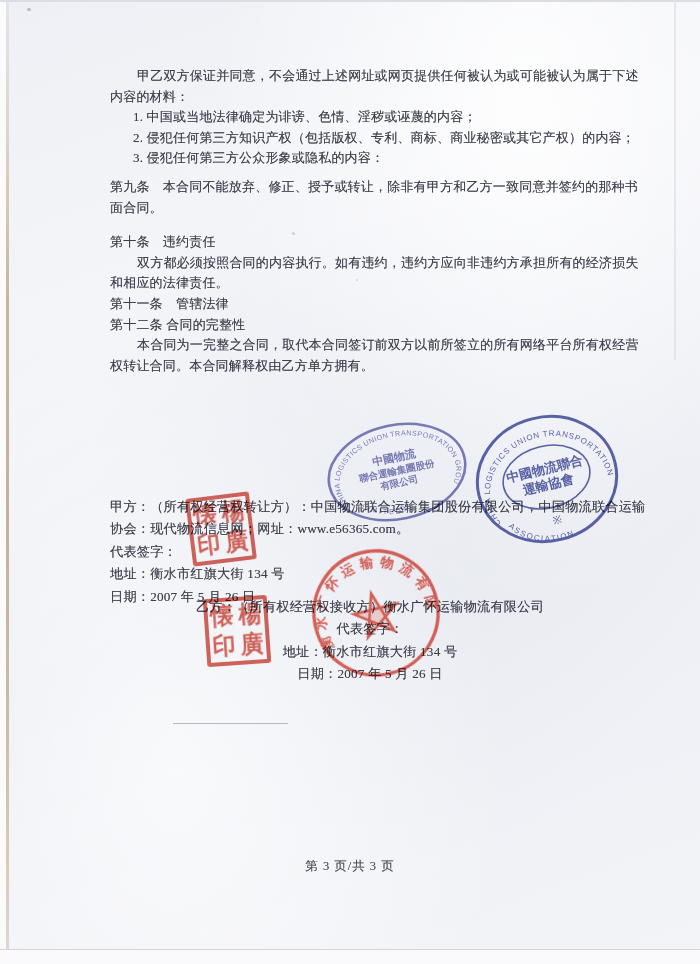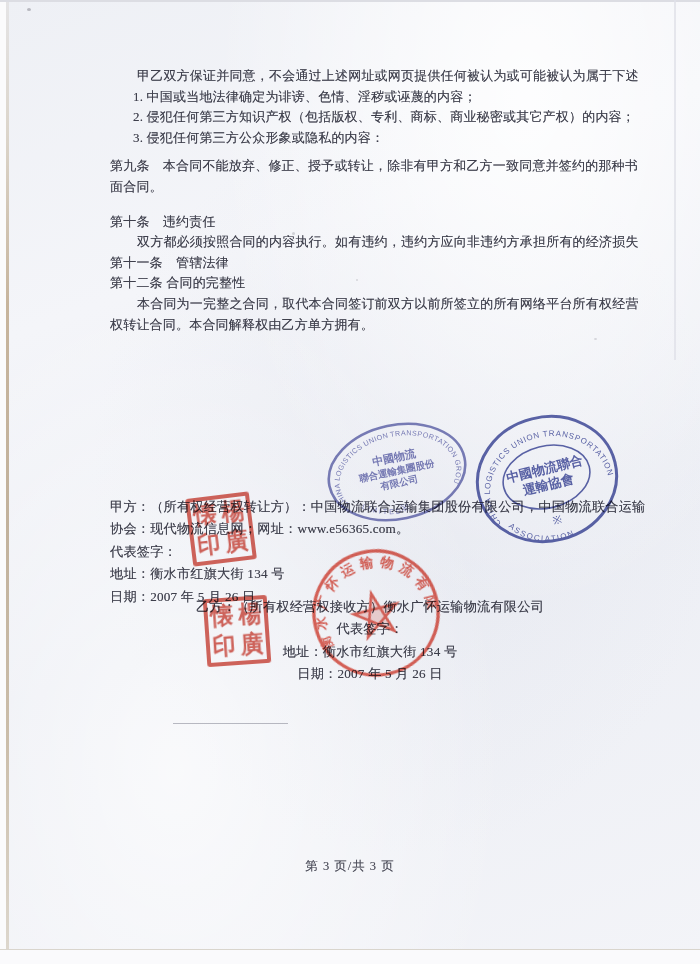--- a/index.html
+++ b/index.html
@@ -69,29 +69,31 @@
   <div class="edge-top-line"></div>
   <div class="edge-right-line"></div>
   <div class="edge-bottom-band"></div>
   <div class="speck s1"></div>
   <div class="speck s2"></div>
   <div class="speck s3"></div>
   <div class="speck s4"></div>
 
   <div class="doc">
     <div class="ln indent">甲乙双方保证并同意，不会通过上述网址或网页提供任何被认为或可能被认为属于下述</div>
+    <div class="ln">内容的材料：</div>
     <div class="ln list">1. 中国或当地法律确定为诽谤、色情、淫秽或诬蔑的内容；</div>
     <div class="ln list">2. 侵犯任何第三方知识产权（包括版权、专利、商标、商业秘密或其它产权）的内容；</div>
     <div class="ln list">3. 侵犯任何第三方公众形象或隐私的内容：</div>
     <div class="gap-s"></div>
     <div class="ln">第九条　本合同不能放弃、修正、授予或转让，除非有甲方和乙方一致同意并签约的那种书</div>
     <div class="ln">面合同。</div>
     <div class="gap-m"></div>
     <div class="ln">第十条　违约责任</div>
     <div class="ln indent">双方都必须按照合同的内容执行。如有违约，违约方应向非违约方承担所有的经济损失</div>
+    <div class="ln">和相应的法律责任。</div>
     <div class="ln">第十一条　管辖法律</div>
     <div class="ln">第十二条 合同的完整性</div>
     <div class="ln indent">本合同为一完整之合同，取代本合同签订前双方以前所签立的所有网络平台所有权经营</div>
     <div class="ln">权转让合同。本合同解释权由乙方单方拥有。</div>
   </div>
 
   <div class="sig sig-a">
     <div class="ln">甲方：（所有权经营权转让方）：中国物流联合运输集团股份有限公司，中国物流联合运输</div>
     <div class="ln">协会：现代物流信息网；网址：www.e56365.com。</div>
     <div class="ln">代表签字：</div>

